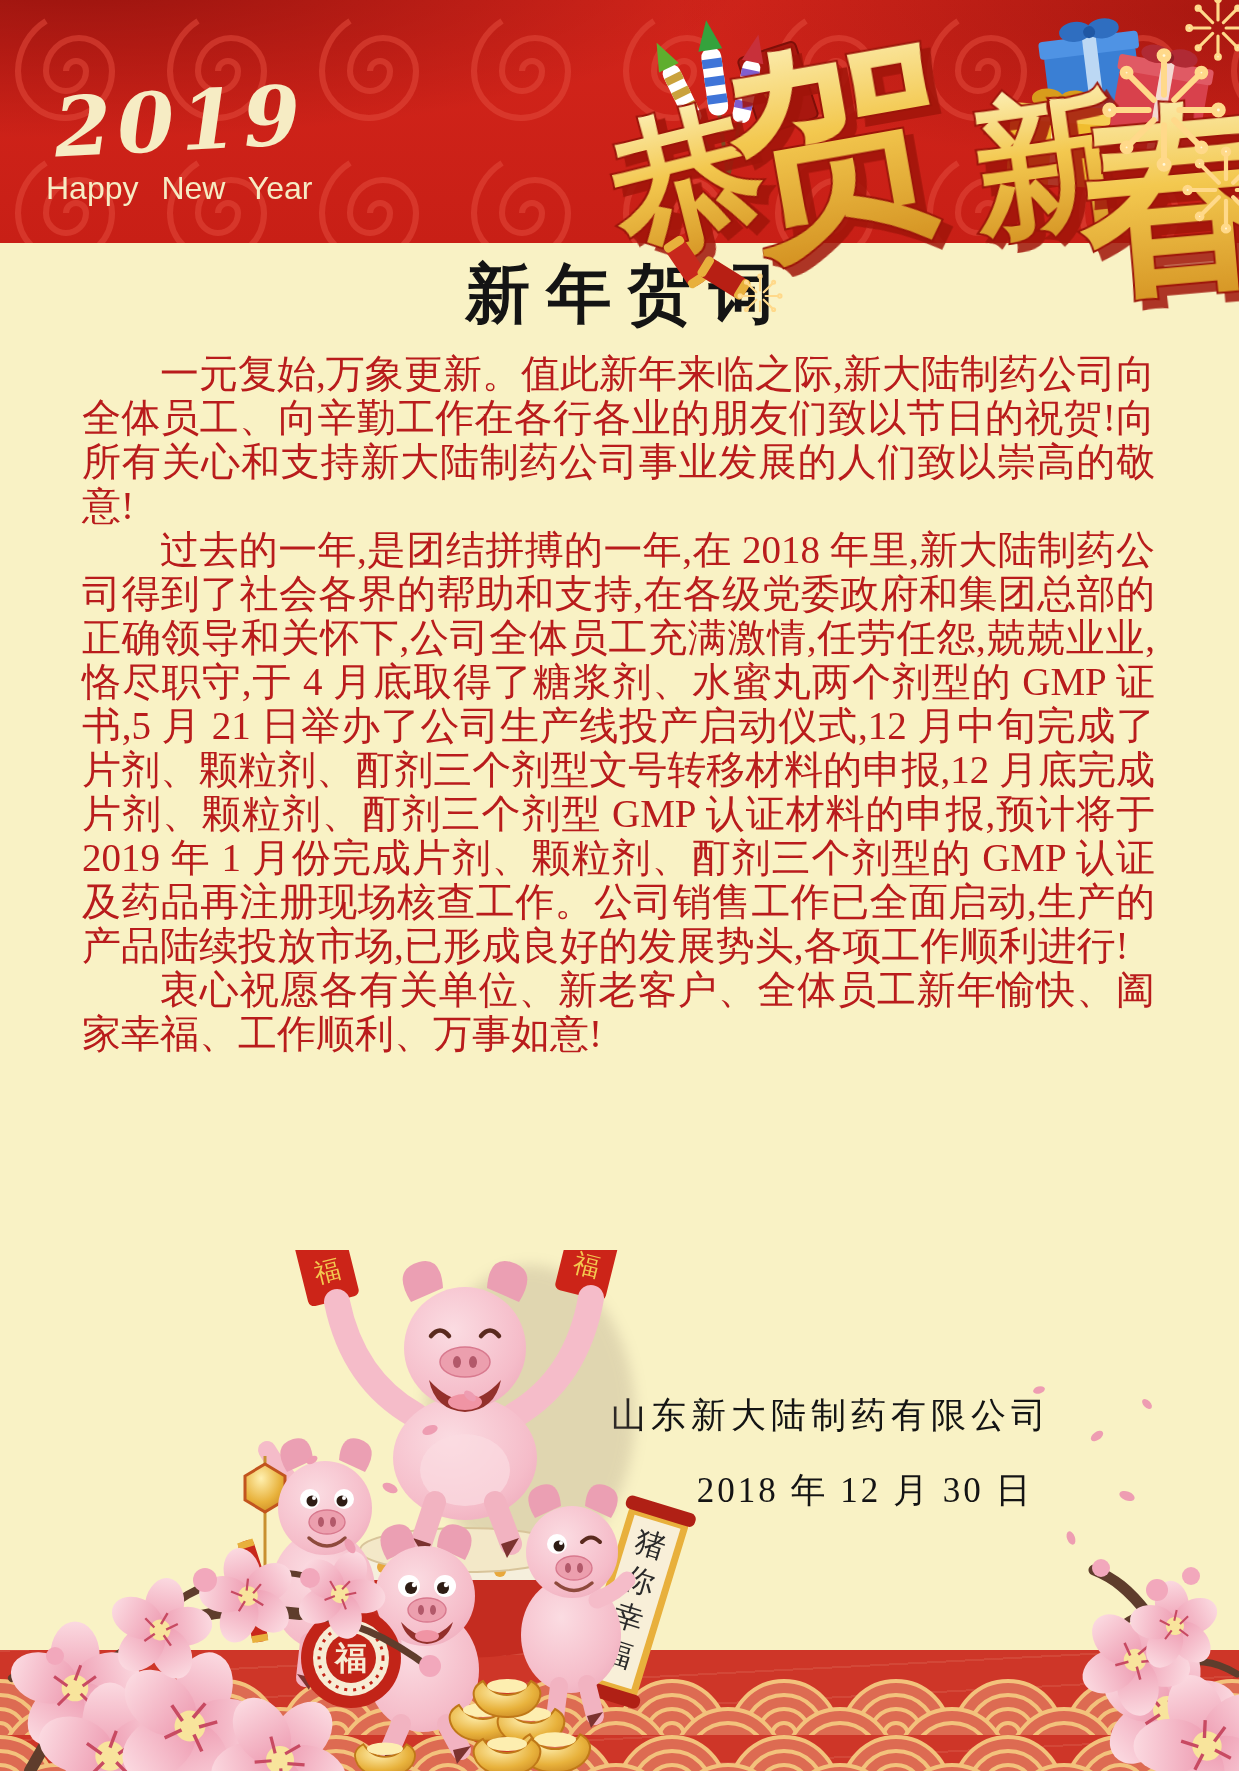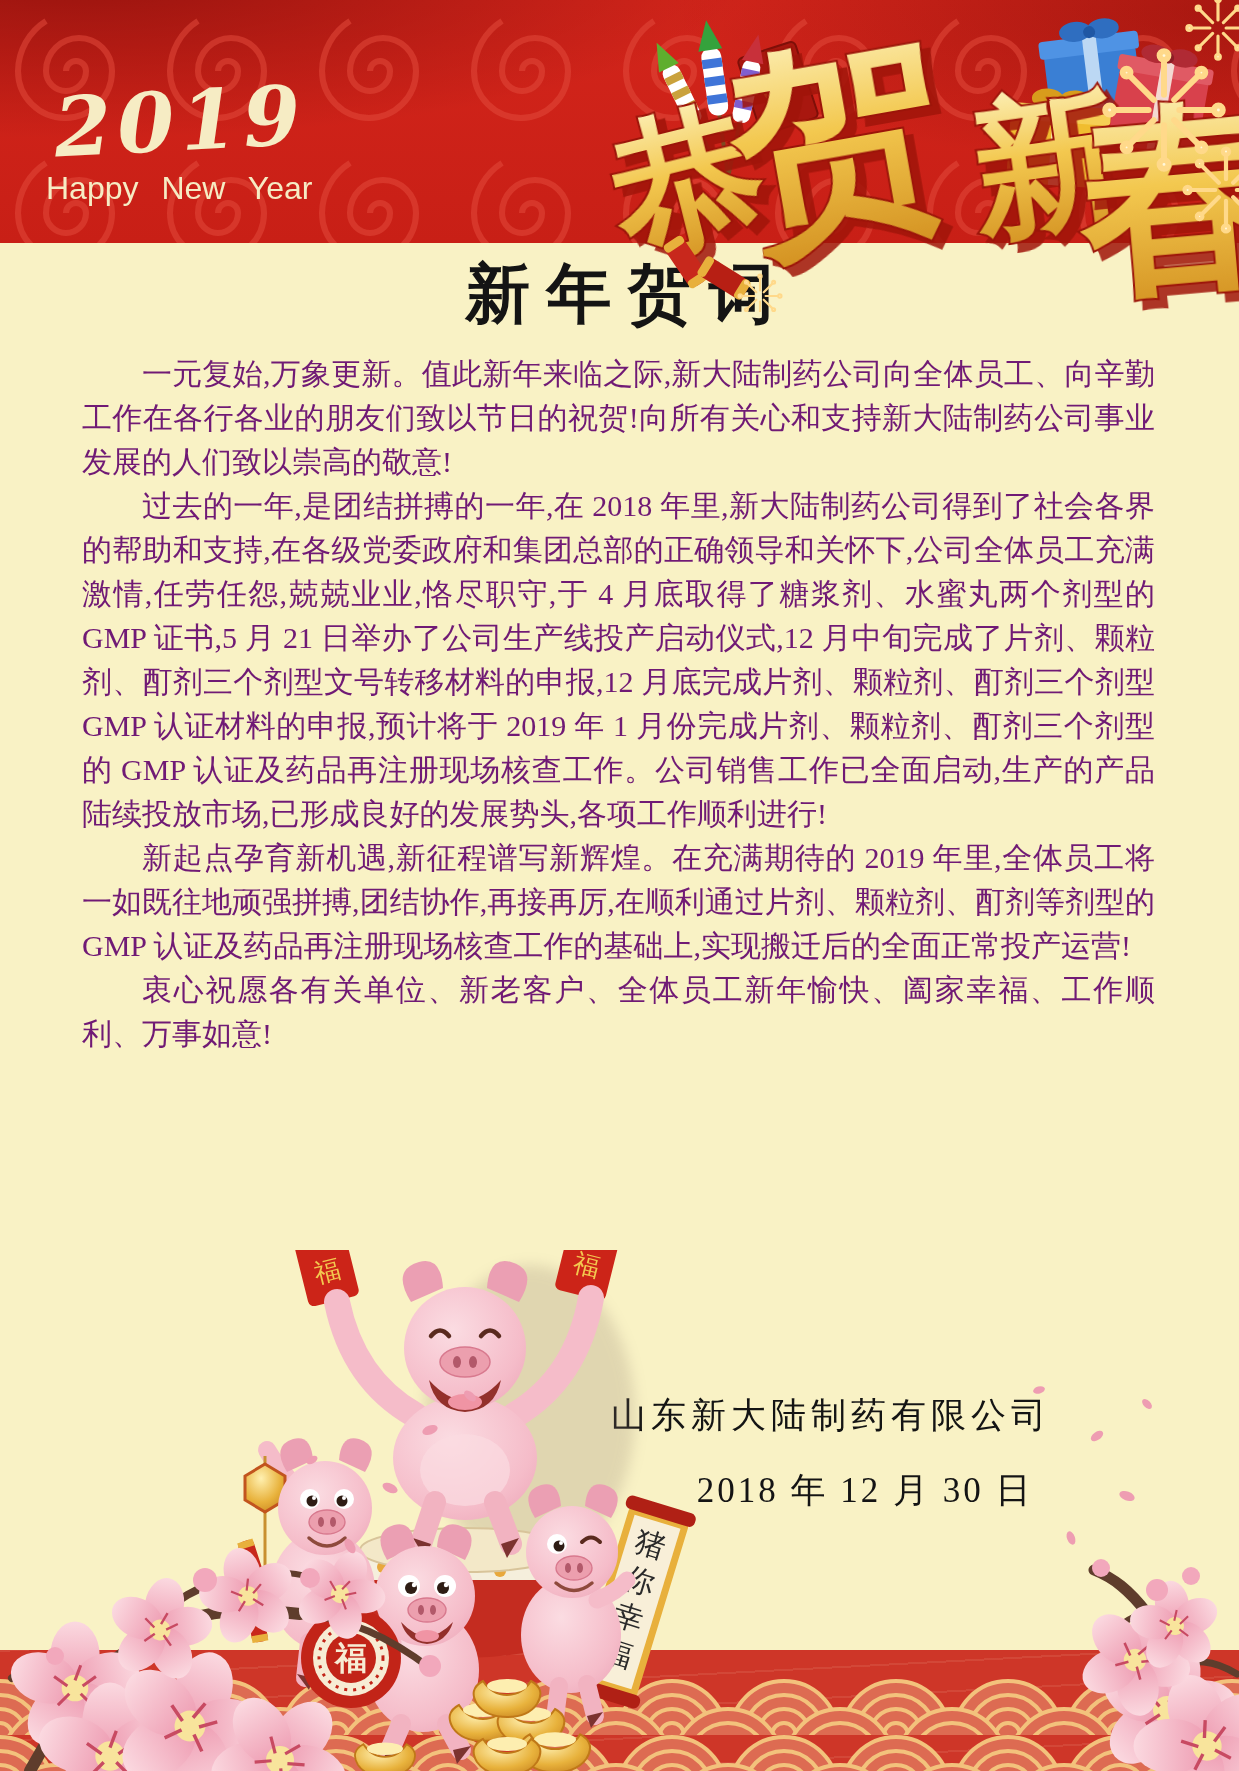--- a/index.html
+++ b/index.html
@@ -13,22 +13,22 @@
       linear-gradient(180deg,#d3251b 0%, #c81f16 100%);}
   .banner .swirls{position:absolute;left:0;top:0;}
   .year{position:absolute;left:54px;top:80px;font-family:"DejaVu Serif",serif;font-style:italic;
         font-weight:bold;font-size:82px;line-height:1;color:#f6ecc4;letter-spacing:6px;transform:rotate(-3deg);}
   .greeting{position:absolute;left:46px;top:172px;font-family:"Liberation Sans",sans-serif;
         font-size:32px;line-height:1;color:#f6ecc4;word-spacing:14px;}
   .decor{position:absolute;left:608px;top:0;z-index:6;}
   
   .title{position:absolute;left:0;top:250px;width:100%;margin:0;text-align:center;z-index:2;
          font-size:65px;font-weight:bold;color:#141414;}
-  .letter{position:absolute;left:82px;right:84px;top:352px;z-index:2;font-size:30px;line-height:44px;
-          color:#701a75;text-align:justify;}
+  .letter{position:absolute;left:82px;right:84px;top:352px;z-index:2;font-size:39px;line-height:44px;
+          color:#b91c1c;text-align:justify;}
   .letter p{margin:0;text-indent:2em;}
   .signature{position:absolute;right:188px;top:1392px;z-index:2;text-align:center;font-size:35px;color:#141414;}
   .signature .company{letter-spacing:5px;}
   .signature .date{margin-top:28px;letter-spacing:3px;transform:translateX(34px);}
   
   .footer-band{position:absolute;left:0;bottom:0;width:1239px;height:121px;z-index:1;background:#ce3628;
     background-image:repeating-linear-gradient(177deg, rgba(255,225,195,.10) 0 2px, transparent 2px 30px);}
   .waves{position:absolute;left:0;bottom:0;z-index:2;}
   .pigs{position:absolute;left:225px;top:1250px;z-index:4;}
   .plum-left{position:absolute;left:0;top:1368px;z-index:5;}
@@ -201,21 +201,20 @@
       <use href="#burst" transform="translate(618,190) scale(1.2)"></use>
       <use href="#burst" transform="translate(610,28) scale(.9)"></use>
     </g>
   </svg>
 
   <h1 class="title">新 年 贺 词</h1>
 
   <section class="letter">
     <p>一元复始,万象更新。值此新年来临之际,新大陆制药公司向全体员工、向辛勤工作在各行各业的朋友们致以节日的祝贺!向所有关心和支持新大陆制药公司事业发展的人们致以崇高的敬意!</p>
     <p>过去的一年,是团结拼搏的一年,在 2018 年里,新大陆制药公司得到了社会各界的帮助和支持,在各级党委政府和集团总部的正确领导和关怀下,公司全体员工充满激情,任劳任怨,兢兢业业,恪尽职守,于 4 月底取得了糖浆剂、水蜜丸两个剂型的 GMP 证书,5 月 21 日举办了公司生产线投产启动仪式,12 月中旬完成了片剂、颗粒剂、酊剂三个剂型文号转移材料的申报,12 月底完成片剂、颗粒剂、酊剂三个剂型 GMP 认证材料的申报,预计将于 2019 年 1 月份完成片剂、颗粒剂、酊剂三个剂型的 GMP 认证及药品再注册现场核查工作。公司销售工作已全面启动,生产的产品陆续投放市场,已形成良好的发展势头,各项工作顺利进行!</p>
-    <p>新起点孕育新机遇,新征程谱写新辉煌。在充满期待的 2019 年里,全体员工将一如既往地顽强拼搏,团结协作,再接再厉,在顺利通过片剂、颗粒剂、酊剂等剂型的 GMP 认证及药品再注册现场核查工作的基础上,实现搬迁后的全面正常投产运营!</p>
     <p>衷心祝愿各有关单位、新老客户、全体员工新年愉快、阖家幸福、工作顺利、万事如意!</p>
   </section>
 
   <div class="signature">
     <div class="company">山东新大陆制药有限公司</div>
     <div class="date">2018 年 12 月 30 日</div>
   </div>
 
   <div class="footer-band"></div>
   <svg class="waves" width="1239" height="92">

